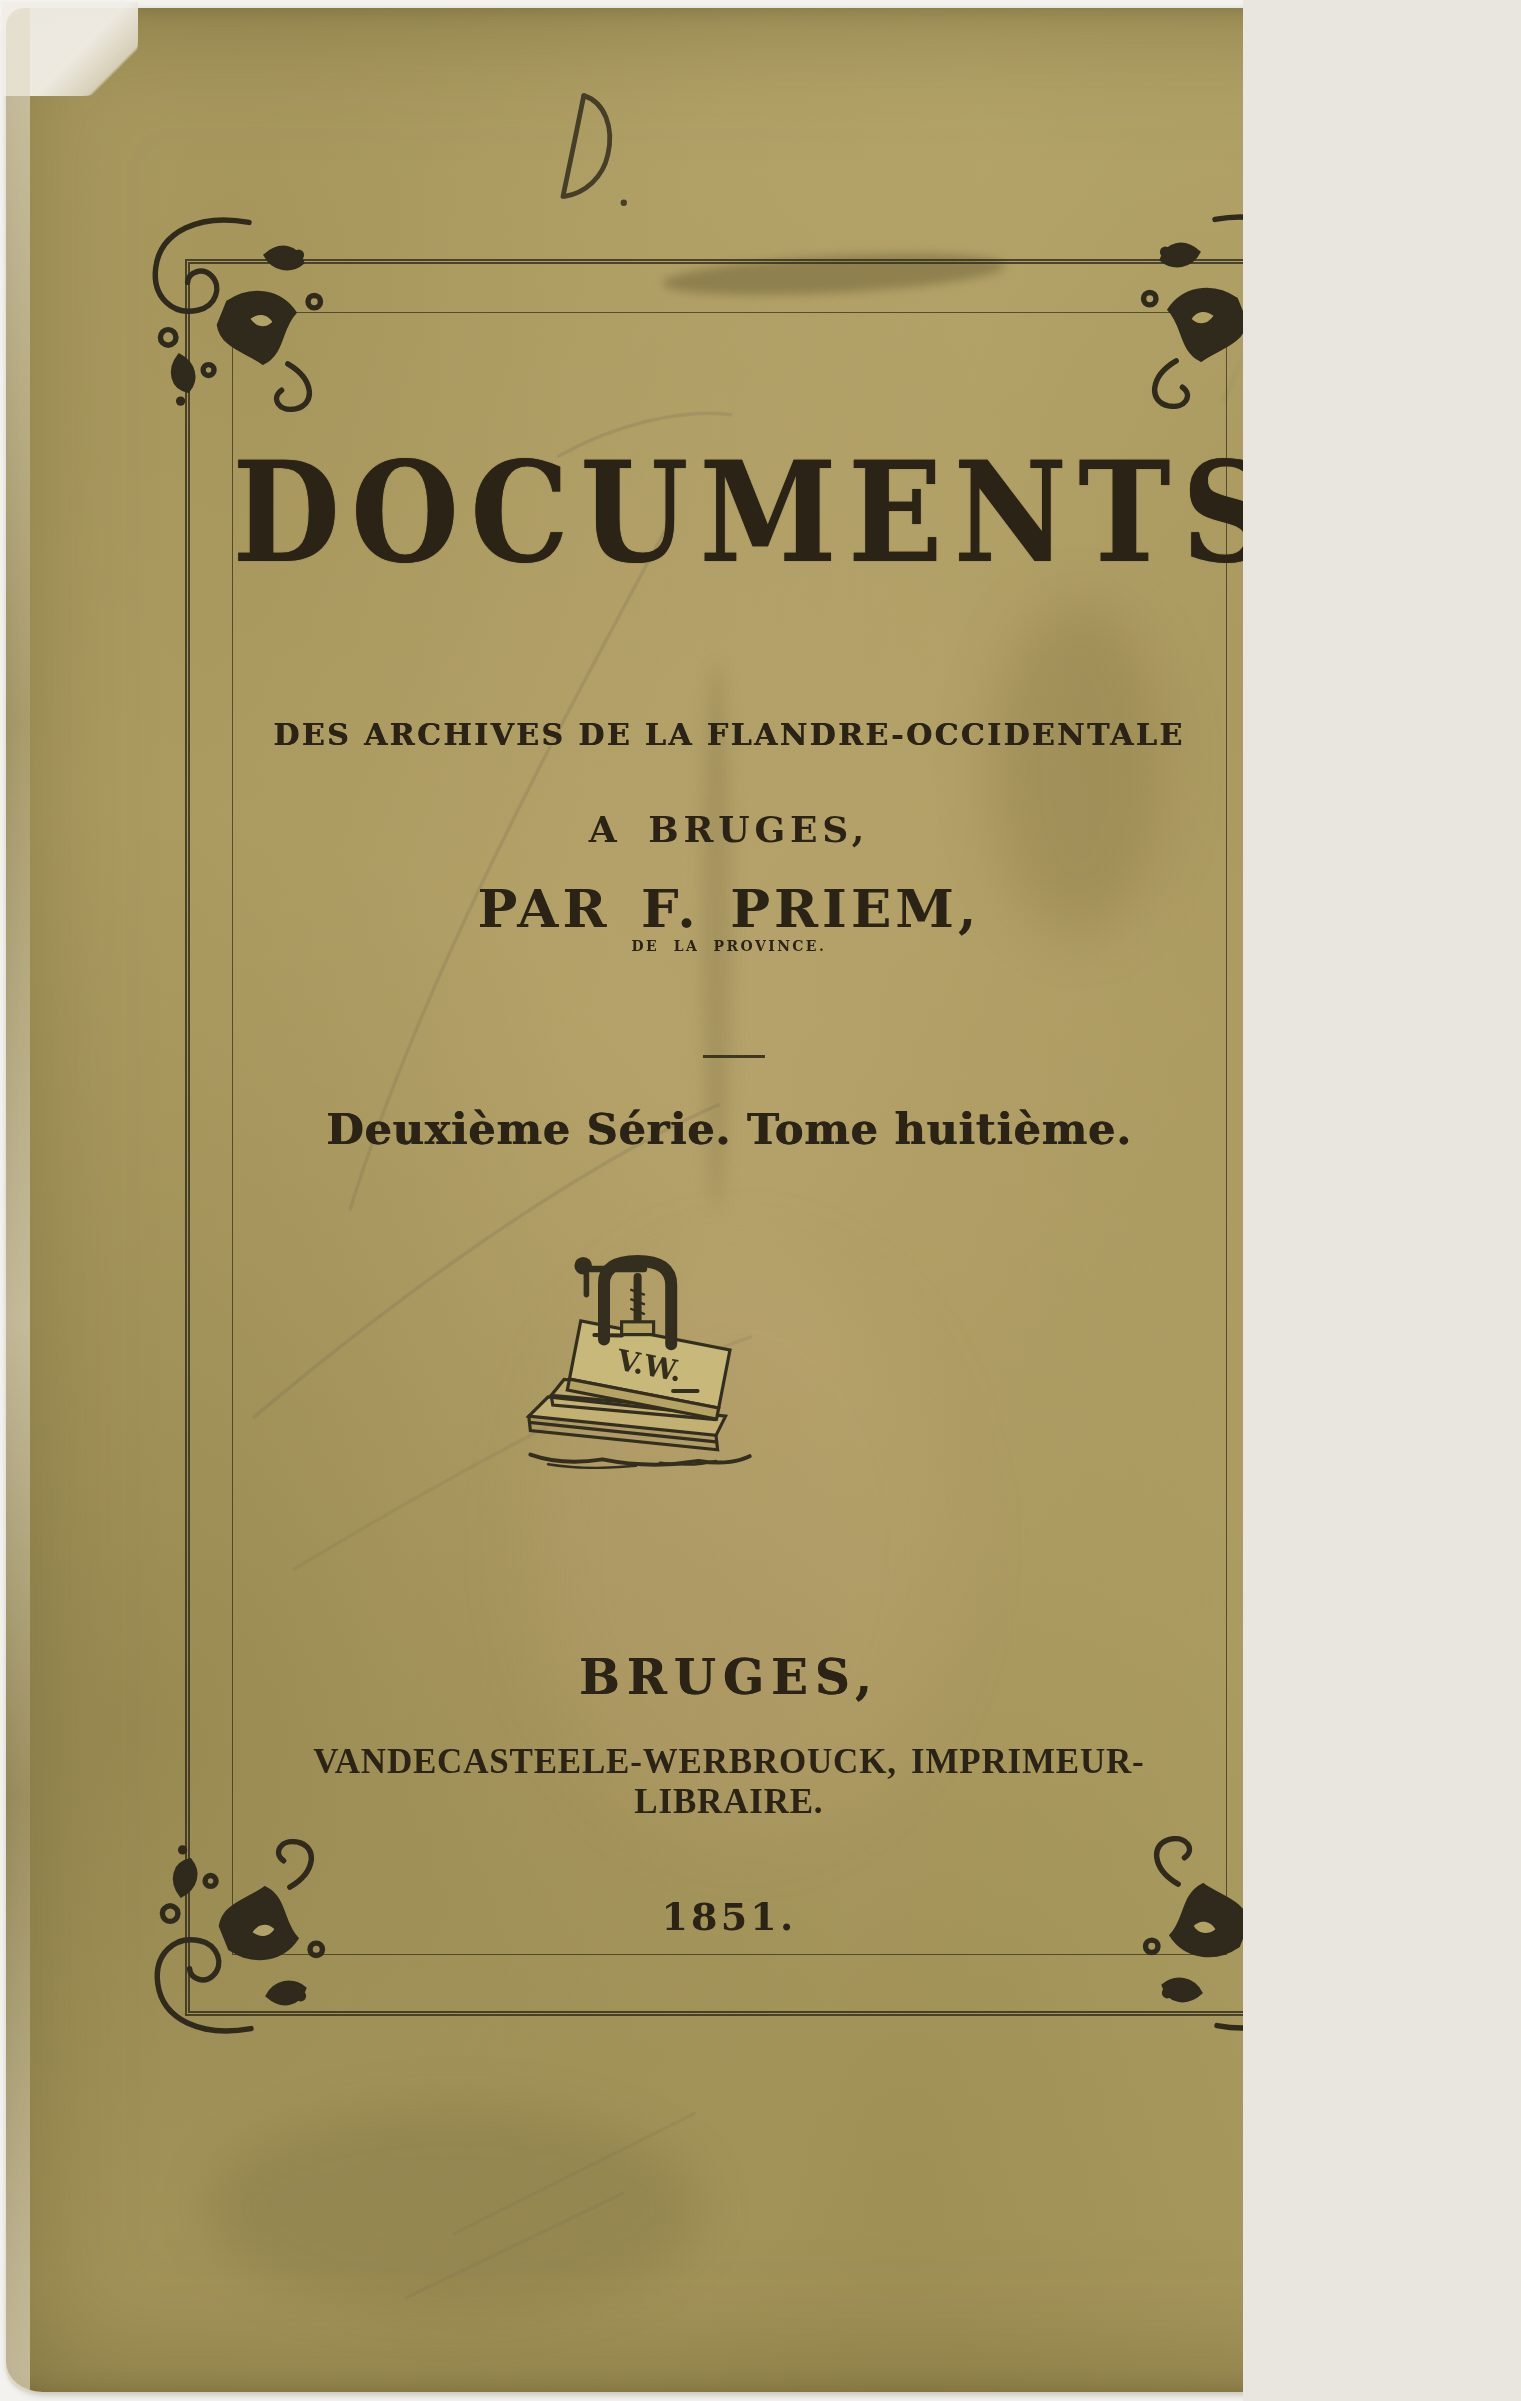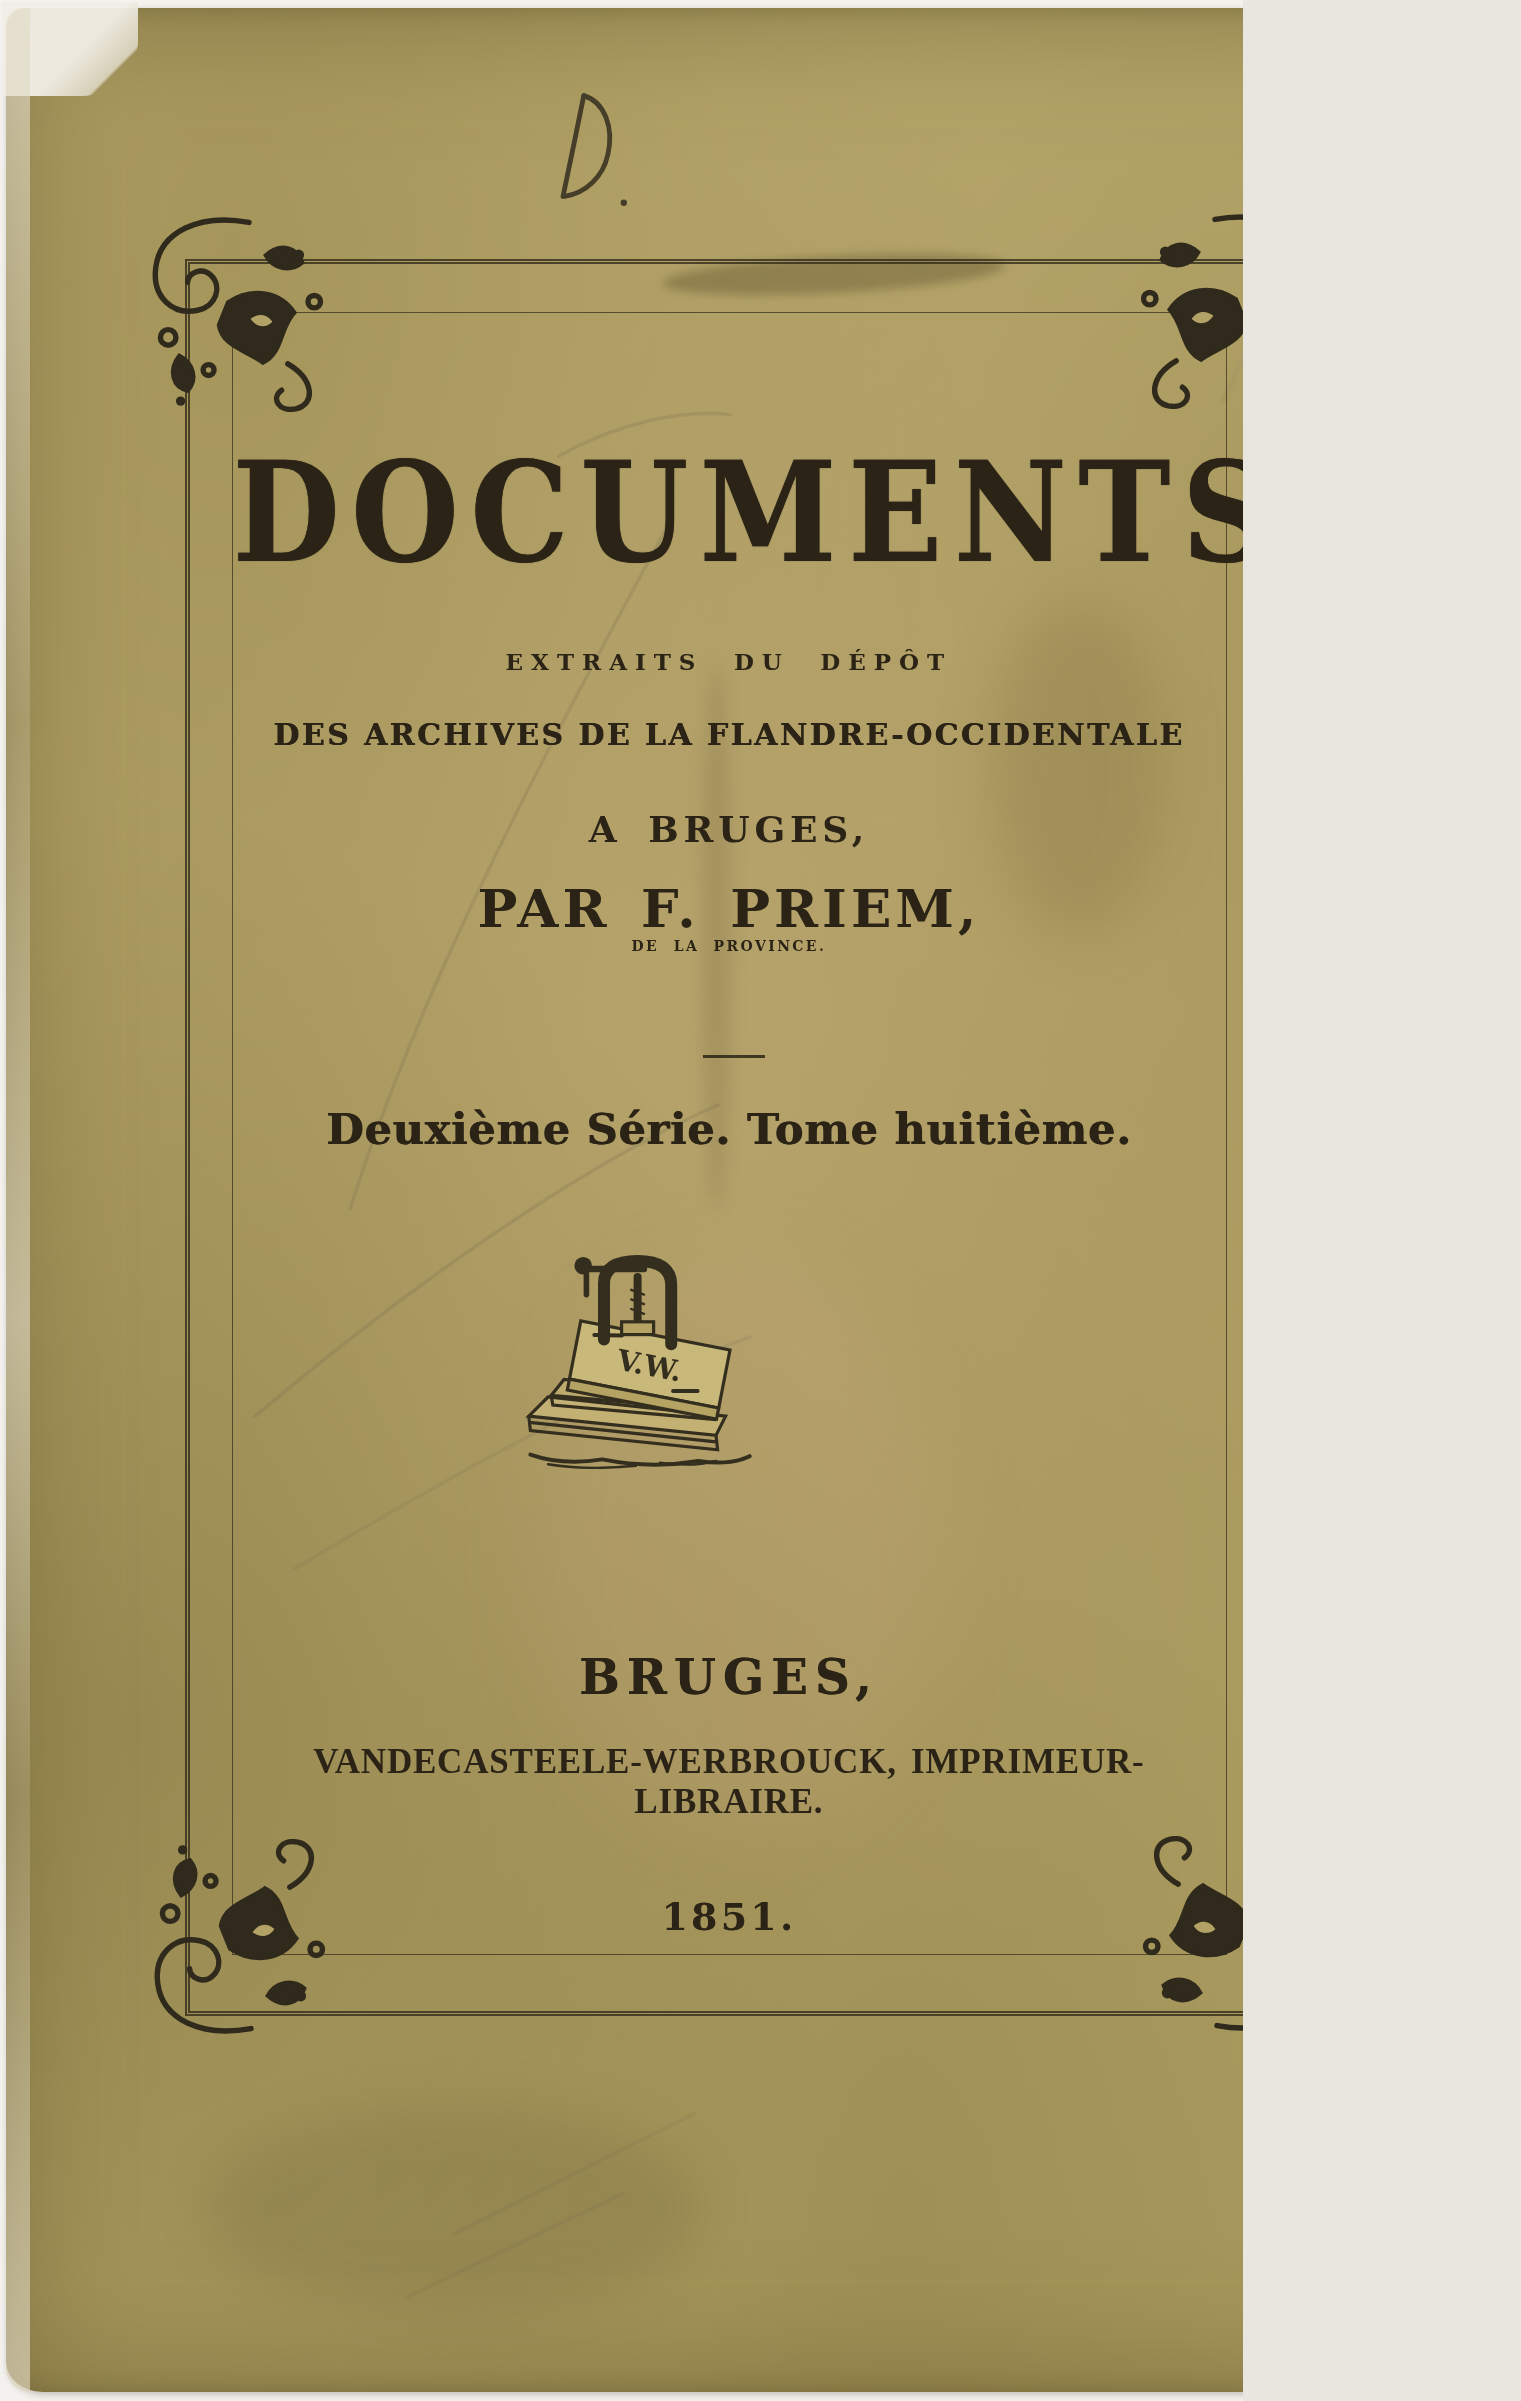--- a/index.html
+++ b/index.html
@@ -135,21 +135,20 @@
         <g stroke="#3b3422" fill="none" stroke-width="6" stroke-linecap="round" opacity=".9">
           <path d="M46 12 C38 52 28 100 20 138"></path>
           <path d="M46 12 C72 20 84 52 76 86 C70 114 48 134 22 138"></path>
           <circle cx="96" cy="146" r="4" fill="#3b3422" stroke="none"></circle>
         </g>
       </svg>
     </div>
 
     <div class="content">
       <div class="t title ink">DOCUMENTS</div>
-      <div class="t sub1 ink">EXTRAITS DU DÉPÔT</div>
       <div class="t sub2 ink">DES ARCHIVES DE LA FLANDRE-OCCIDENTALE</div>
       <div class="t sub3 ink">A BRUGES,</div>
       <div class="t author ink">PAR F. PRIEM,</div>
       <div class="t role2 ink">DE LA PROVINCE.</div>
       <div class="rule-sep"></div>
       <div class="t series ink">Deuxième Série. Tome huitième.</div>
       <div class="t city ink">BRUGES,</div>
       <div class="t printer ink">VANDECASTEELE-WERBROUCK, IMPRIMEUR-LIBRAIRE.</div>
       <div class="t year ink">1851.</div>
     </div>

